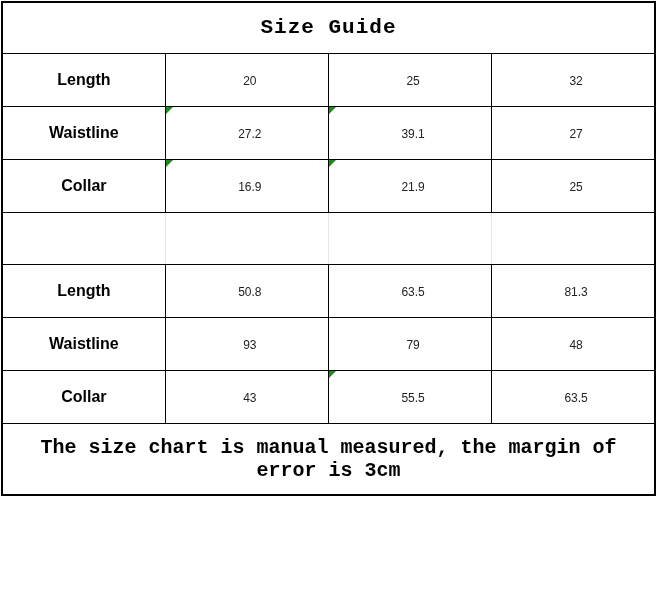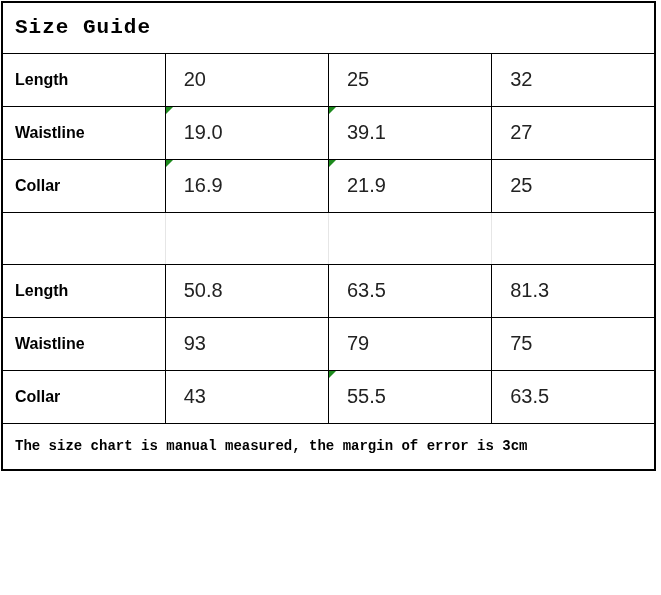--- a/index.html
+++ b/index.html
@@ -21,21 +21,21 @@
   table.size-guide {
     width: 655px;
     margin: 1px 0 0 1px;
     border-collapse: collapse;
     table-layout: fixed;
     border: 2px solid var(--border);
     background: #ffffff;
   }
   td {
     border: 1px solid var(--border);
-    text-align: left;
+    text-align: center;
     vertical-align: middle;
     padding: 12px;
     position: relative;
     overflow: hidden;
   }
   .mono {
     font-family: "Liberation Mono", monospace;
     font-weight: bold;
     color: var(--label_text);
   }
@@ -48,33 +48,33 @@
   tr.spacer-row td { height: 52px; }
   td.label-cell {
     font-family: "Liberation Sans", sans-serif;
     font-weight: bold;
     font-size: 16px;
     color: var(--label_text);
   }
   span.value-text {
     font-family: "Liberation Sans", sans-serif;
     font-weight: 400;
-    font-size: 20px;
+    font-size: 12px;
     color: var(--value_text);
     margin-left: 6px;
   }
   tr.spacer-row td {
     border-left: 1px solid var(--faint_border);
     border-right: 1px solid var(--faint_border);
     border-top: 1px solid var(--border);
     border-bottom: 1px solid var(--border);
   }
   td.footer-cell {
-    height: 47px;
-    font-size: 14px;
+    height: 64px;
+    font-size: 20px;
   }
   span.corner-mark {
     position: absolute;
     top: 0;
     left: 0;
     width: 0;
     height: 0;
     border-top: 7px solid var(--mark);
     border-right: 7px solid transparent;
   }
@@ -109,21 +109,21 @@
       <td>
         
         <span class="value-text">32</span>
       </td>
     </tr>
 
     <tr class="data-row">
       <td class="label-cell">Waistline</td>
       <td>
         <span class="corner-mark"></span>
-        <span class="value-text">19.0</span>
+        <span class="value-text">27.2</span>
       </td>
       <td>
         <span class="corner-mark"></span>
         <span class="value-text">39.1</span>
       </td>
       <td>
         
         <span class="value-text">27</span>
       </td>
     </tr>
@@ -173,21 +173,21 @@
       <td>
         
         <span class="value-text">93</span>
       </td>
       <td>
         
         <span class="value-text">79</span>
       </td>
       <td>
         
-        <span class="value-text">75</span>
+        <span class="value-text">48</span>
       </td>
     </tr>
 
     <tr class="data-row">
       <td class="label-cell">Collar</td>
       <td>
         
         <span class="value-text">43</span>
       </td>
       <td>

